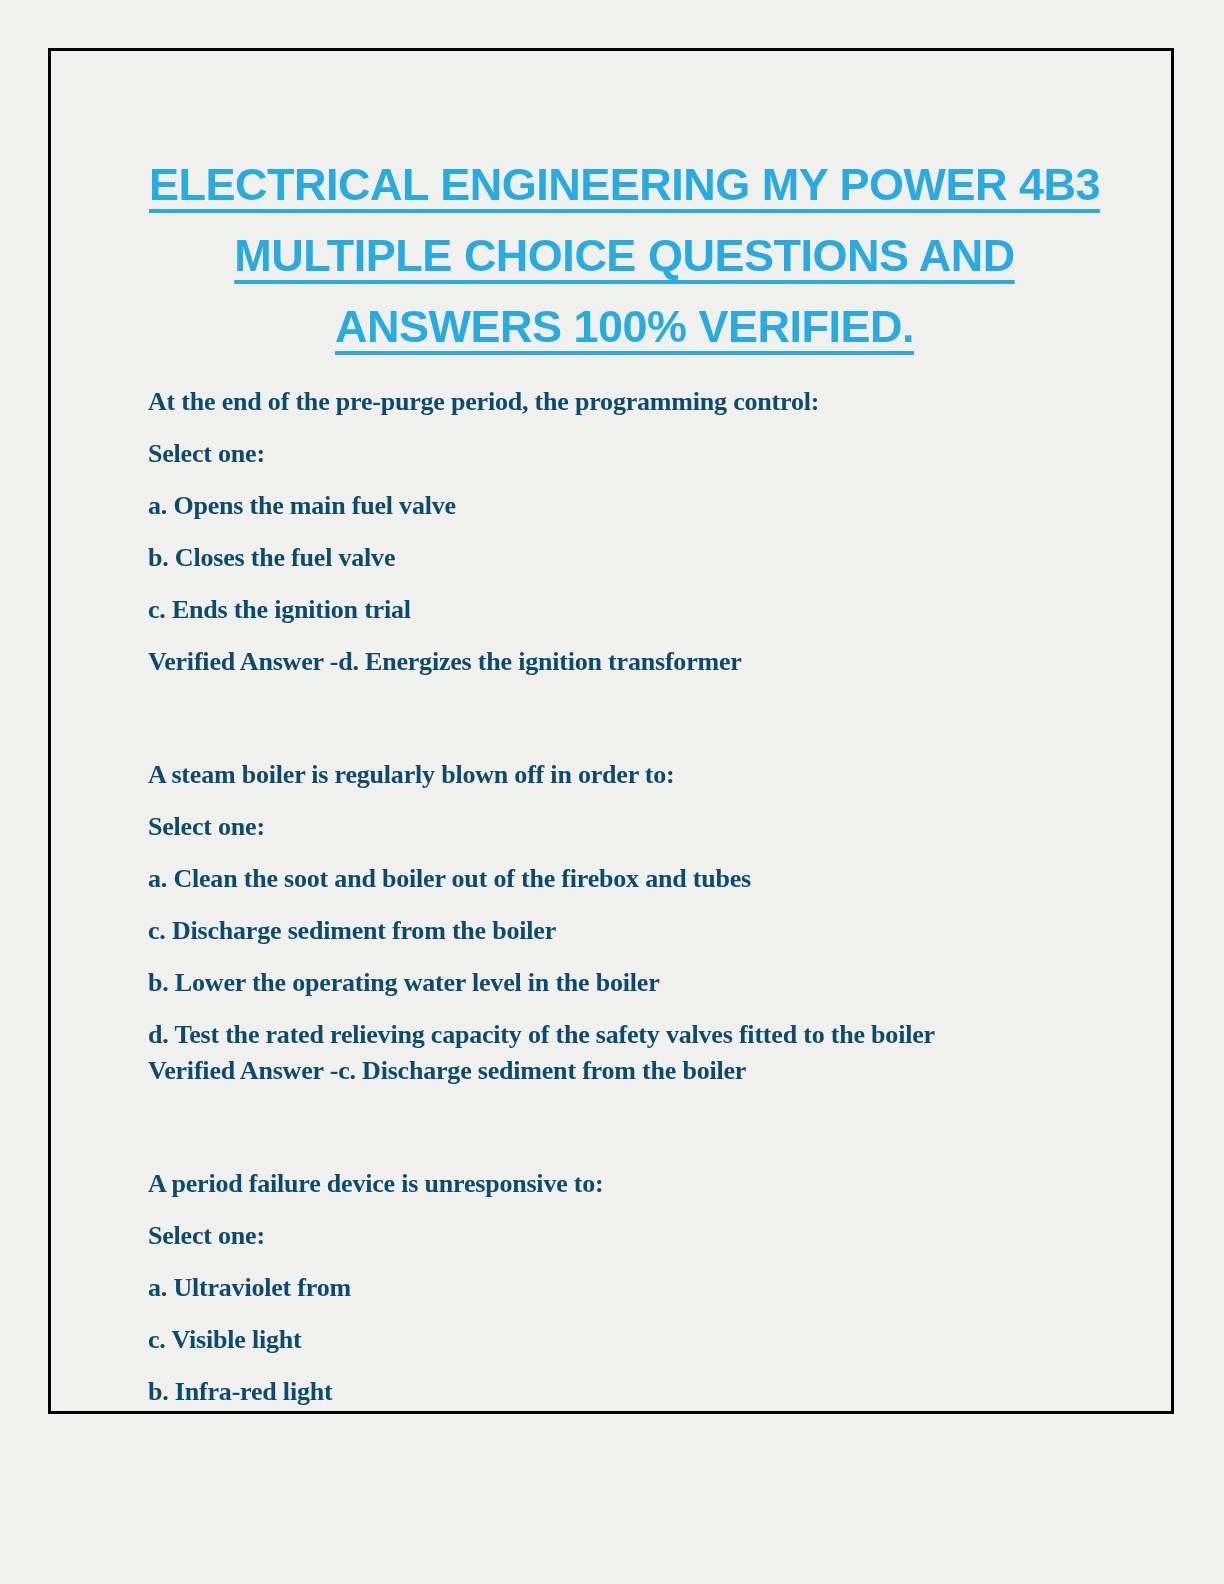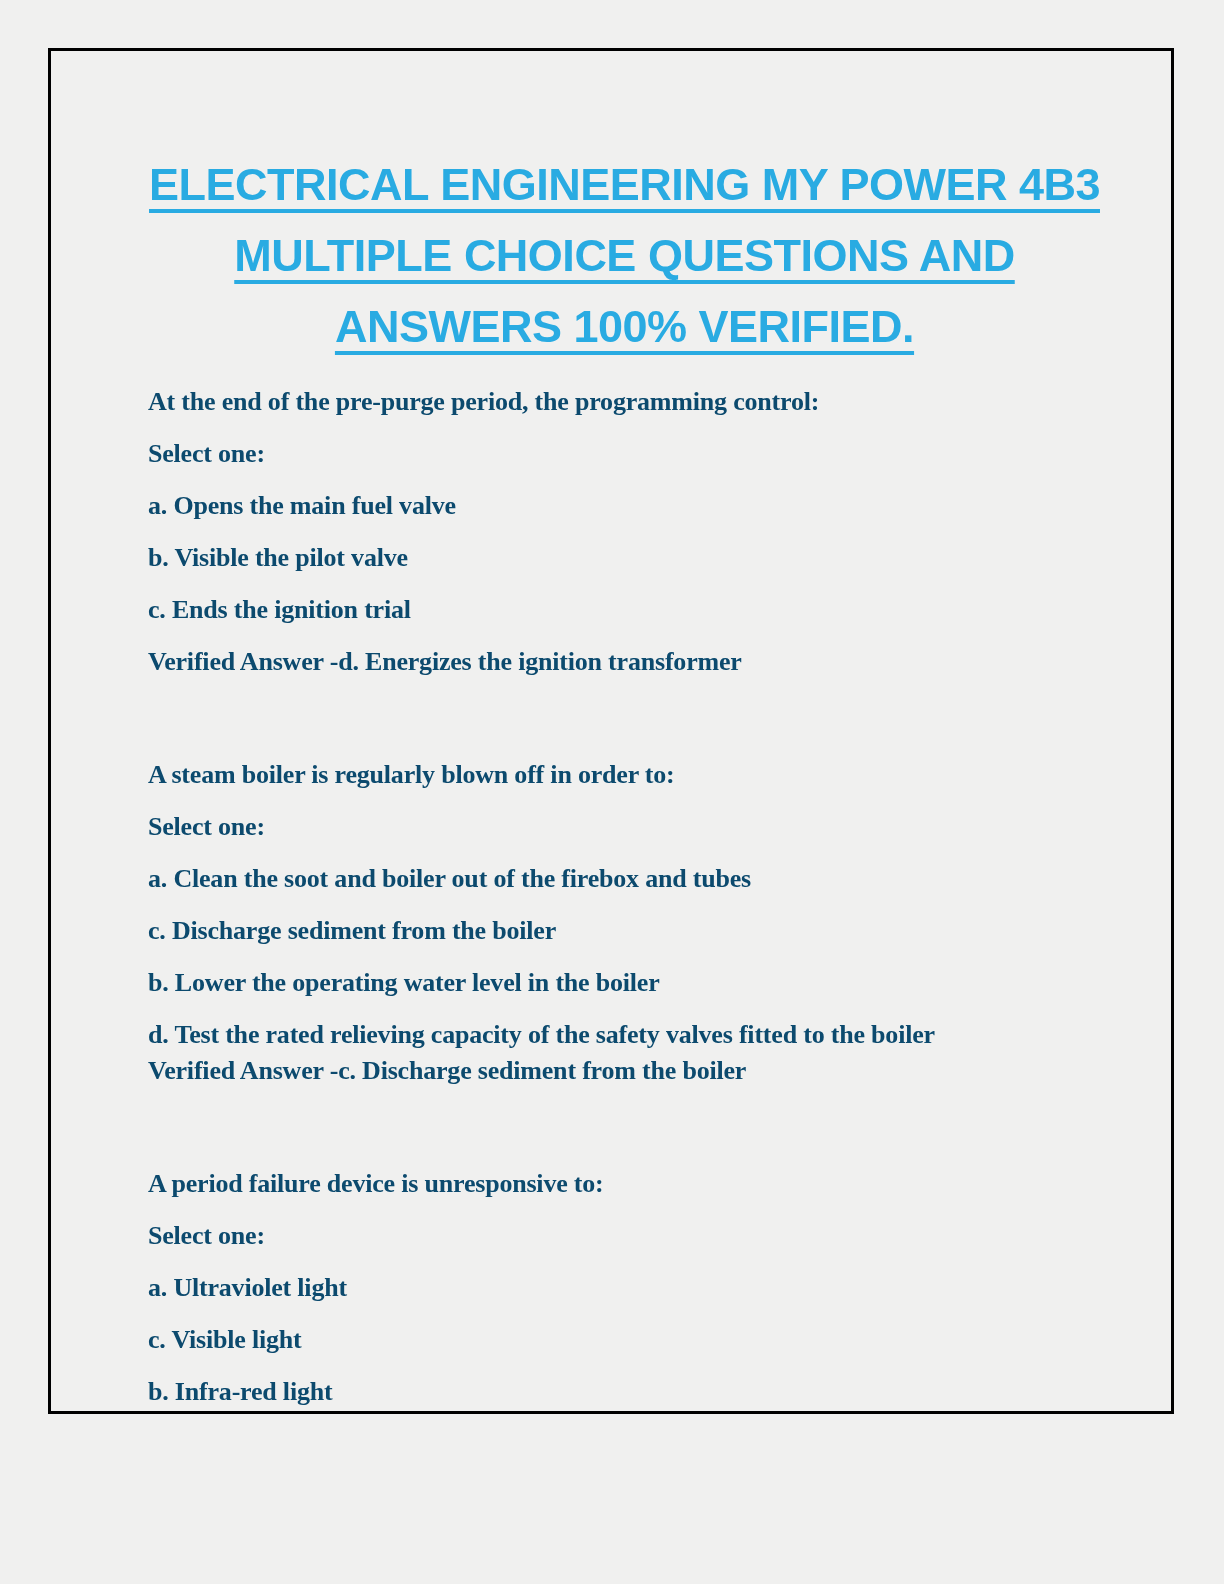--- a/index.html
+++ b/index.html
@@ -73,21 +73,21 @@
       <span class="title-line">MULTIPLE CHOICE QUESTIONS AND</span><br>
       <span class="title-line">ANSWERS 100% VERIFIED.</span>
     </h1>
 
     <div class="body-text">
 
       <div class="question-block">
         <p>At the end of the pre-purge period, the programming control:</p>
         <p>Select one:</p>
         <p>a. Opens the main fuel valve</p>
-        <p>b. Visible the pilot valve</p>
+        <p>b. Closes the fuel valve</p>
         <p>c. Ends the ignition trial</p>
         <div class="option-with-answer">
           <span>Verified Answer -d. Energizes the ignition transformer</span>
         </div>
       </div>
 
       <div class="question-block">
         <p>A steam boiler is regularly blown off in order to:</p>
         <p>Select one:</p>
         <p>a. Clean the soot and boiler out of the firebox and tubes</p>
@@ -95,20 +95,20 @@
         <p>b. Lower the operating water level in the boiler</p>
         <div class="option-with-answer">
           <span>d. Test the rated relieving capacity of the safety valves fitted to the boiler</span>
           <span>Verified Answer -c. Discharge sediment from the boiler</span>
         </div>
       </div>
 
       <div class="question-block">
         <p>A period failure device is unresponsive to:</p>
         <p>Select one:</p>
-        <p>a. Ultraviolet light</p>
+        <p>a. Ultraviolet from</p>
         <p>c. Visible light</p>
         <p>b. Infra-red light</p>
       </div>
 
     </div>
   </div>
 </div>
 
 </body></html>

